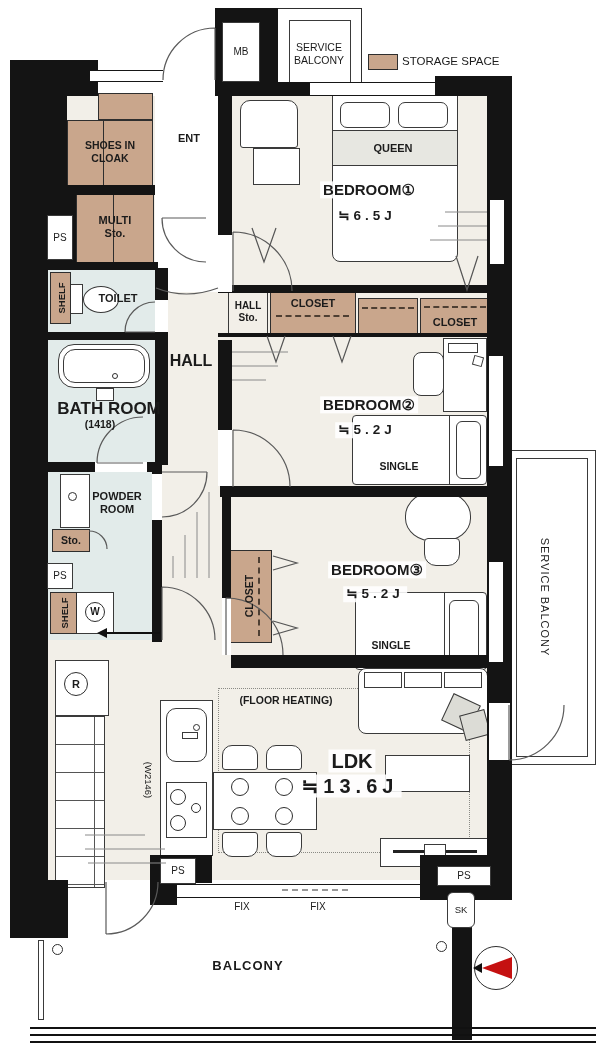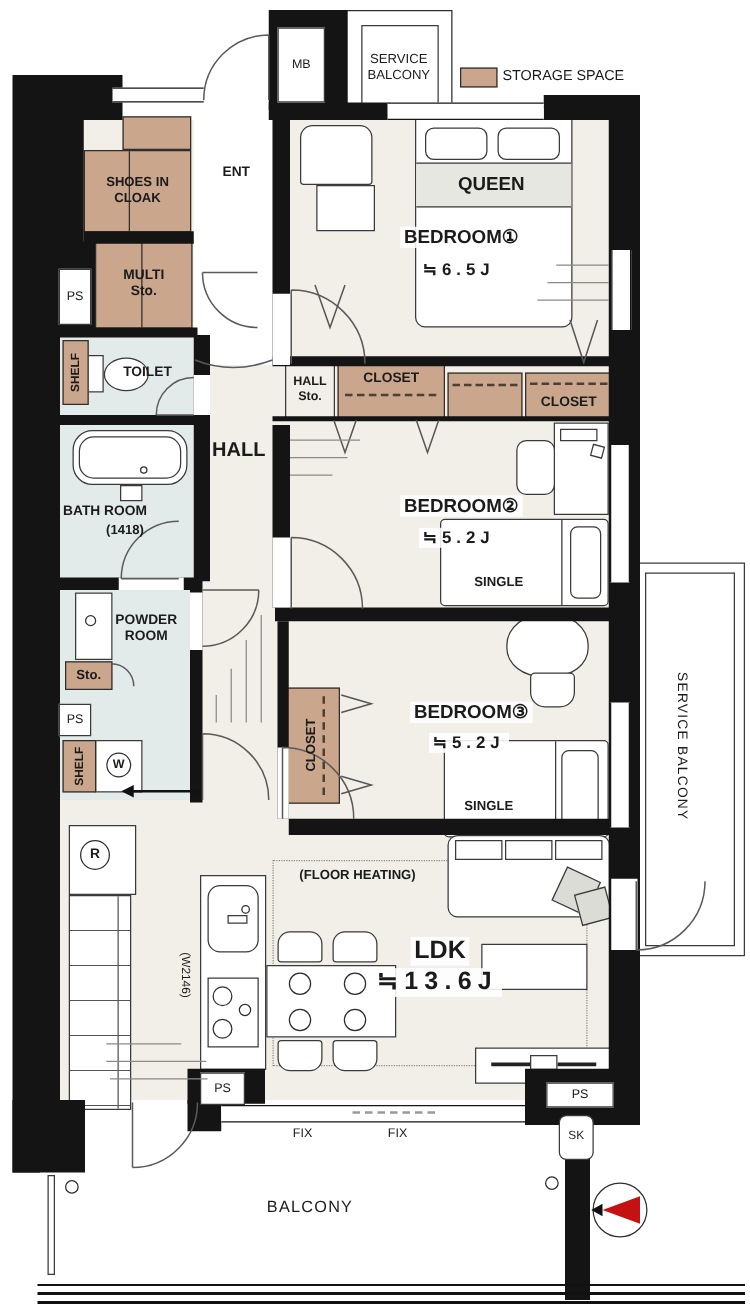--- a/index.html
+++ b/index.html
@@ -234,41 +234,41 @@
   <div class="lblw" style="left:110px;top:152px;width:72px;font-size:10.5px">SHOES IN CLOAK</div>
   <div class="lblw" style="left:115px;top:227px;width:48px;font-size:11px">MULTI Sto.</div>
   <div class="lbl" style="left:60px;top:238px;font-size:10px;font-weight:500">PS</div>
   <div class="vrot" style="left:61px;top:298px;font-size:9.5px">SHELF</div>
   <div class="lbl" style="left:118px;top:298px;font-size:11px">TOILET</div>
   <div class="lbl" style="left:191px;top:361px;font-size:16px">HALL</div>
   <div class="lblw" style="left:248px;top:312px;width:36px;font-size:10px">HALL Sto.</div>
   <div class="lbl" style="left:313px;top:303px;font-size:11px">CLOSET</div>
   <div class="lbl" style="left:455px;top:322px;font-size:11px">CLOSET</div>
   <div class="vrot" style="left:249px;top:596px;font-size:10.5px">CLOSET</div>
-  <div class="lbl" style="left:84px;top:409px;font-size:11px">BATH ROOM</div>
+  <div class="lbl" style="left:109px;top:409px;font-size:17px">BATH ROOM</div>
   <div class="lbl" style="left:100px;top:424px;font-size:10.5px;font-weight:600">(1418)</div>
   <div class="lblw" style="left:117px;top:503px;width:78px;font-size:11px">POWDER ROOM</div>
   <div class="lbl" style="left:71px;top:540px;font-size:10.5px">Sto.</div>
   <div class="lbl" style="left:60px;top:576px;font-size:10px;font-weight:500">PS</div>
   <div class="vrot" style="left:64px;top:613px;font-size:9.5px">SHELF</div>
   <div class="lbl" style="left:95px;top:612px;font-size:10px;font-weight:600">W</div>
   <div class="lbl" style="left:76px;top:684px;font-size:11px;font-weight:600">R</div>
   <div class="lbl halo" style="left:369px;top:190px;font-size:15px">BEDROOM①</div>
   <div class="lbl halo" style="left:367px;top:216px;font-size:13.5px;letter-spacing:4px">≒6.5J</div>
-  <div class="lbl" style="left:393px;top:148px;font-size:15px">QUEEN</div>
+  <div class="lbl" style="left:393px;top:148px;font-size:11px">QUEEN</div>
   <div class="lbl halo" style="left:369px;top:405px;font-size:15px">BEDROOM②</div>
   <div class="lbl halo" style="left:367px;top:430px;font-size:13.5px;letter-spacing:4px">≒5.2J</div>
   <div class="lbl" style="left:399px;top:466px;font-size:10.5px">SINGLE</div>
   <div class="lbl halo" style="left:377px;top:570px;font-size:15px">BEDROOM③</div>
   <div class="lbl halo" style="left:375px;top:594px;font-size:13.5px;letter-spacing:4px">≒5.2J</div>
   <div class="lbl" style="left:391px;top:645px;font-size:10.5px">SINGLE</div>
   <div class="lbl" style="left:286px;top:700px;font-size:10.5px;font-weight:600">(FLOOR HEATING)</div>
   <div class="vflow" style="left:148px;top:780px;font-size:9.5px;font-weight:400">(W2146)</div>
   <div class="lbl halo" style="left:352px;top:761px;font-size:20px">LDK</div>
   <div class="lbl halo" style="left:350px;top:786px;font-size:20px;letter-spacing:5px">≒13.6J</div>
   <div class="lbl" style="left:178px;top:871px;font-size:10px;font-weight:500">PS</div>
   <div class="lbl" style="left:464px;top:876px;font-size:10px;font-weight:500">PS</div>
   <div class="lbl" style="left:461px;top:910px;font-size:9.5px;font-weight:500">SK</div>
   <div class="lbl" style="left:242px;top:907px;font-size:10px;font-weight:500">FIX</div>
   <div class="lbl" style="left:318px;top:907px;font-size:10px;font-weight:500">FIX</div>
-  <div class="lbl" style="left:248px;top:966px;font-size:13px;font-weight:400;letter-spacing:1px">BALCONY</div>
+  <div class="lbl" style="left:248px;top:966px;font-size:13px;font-weight:700;letter-spacing:1px">BALCONY</div>
 
 </div>
 
 </body></html>

